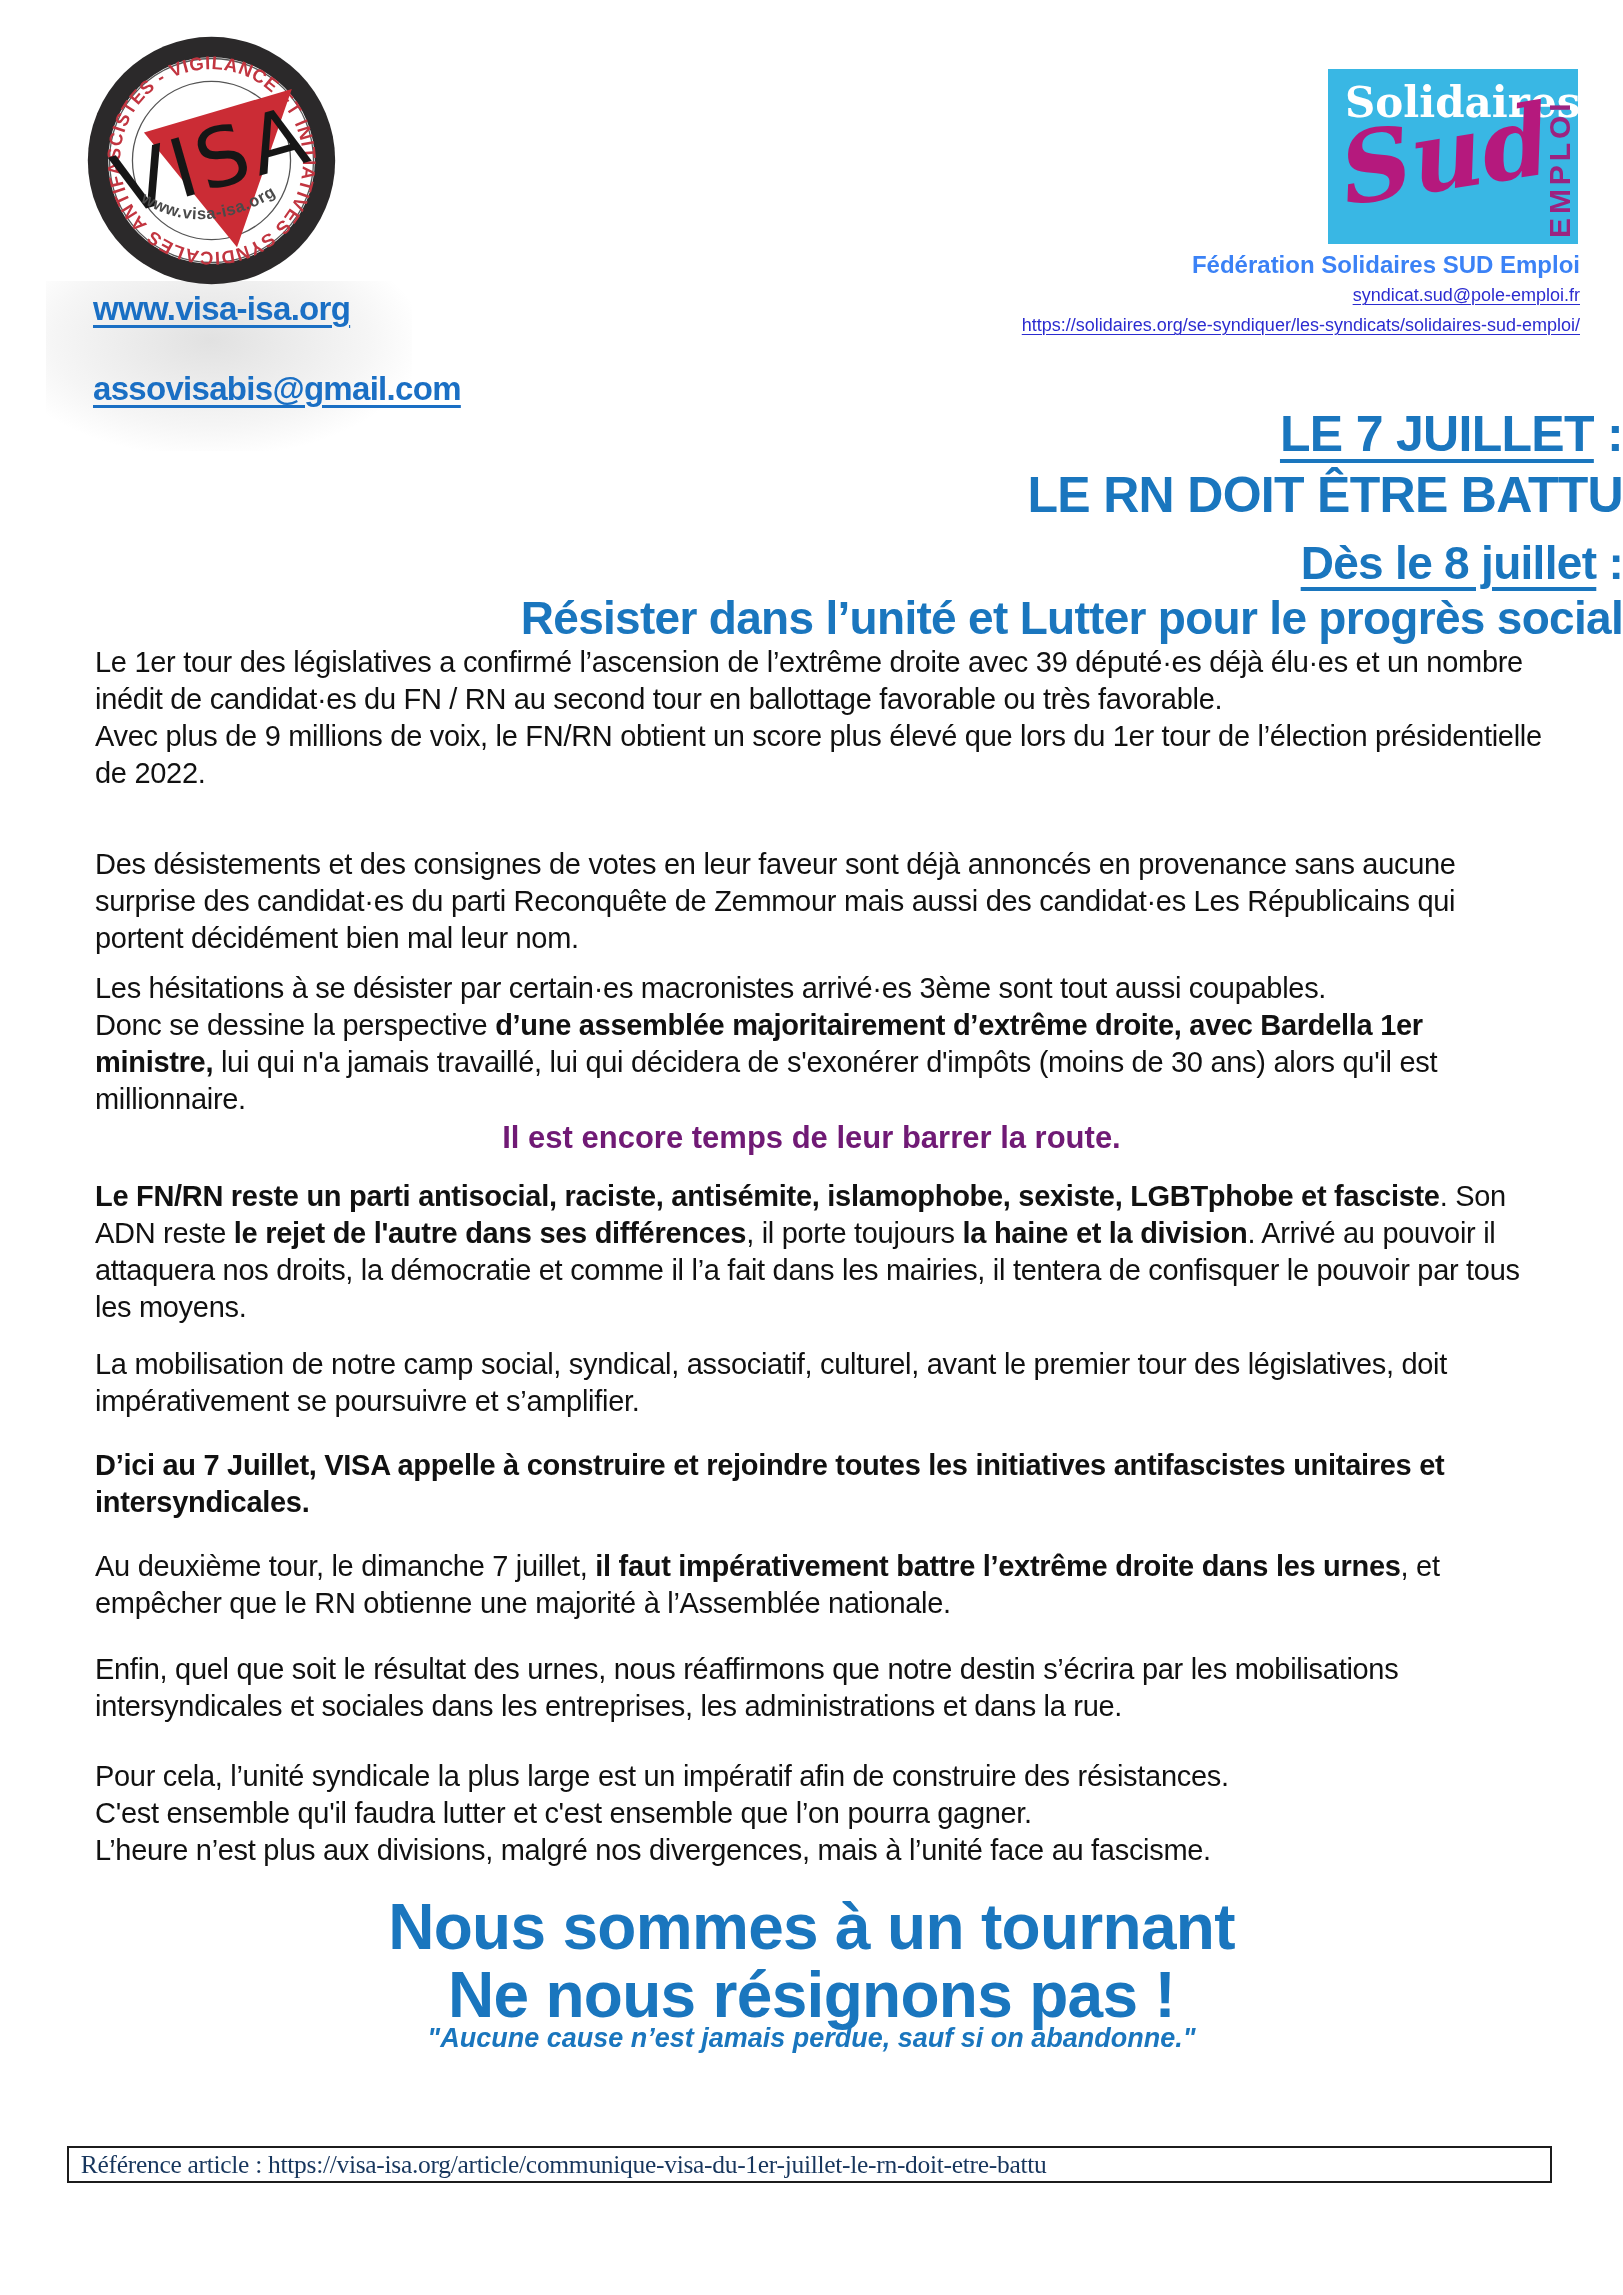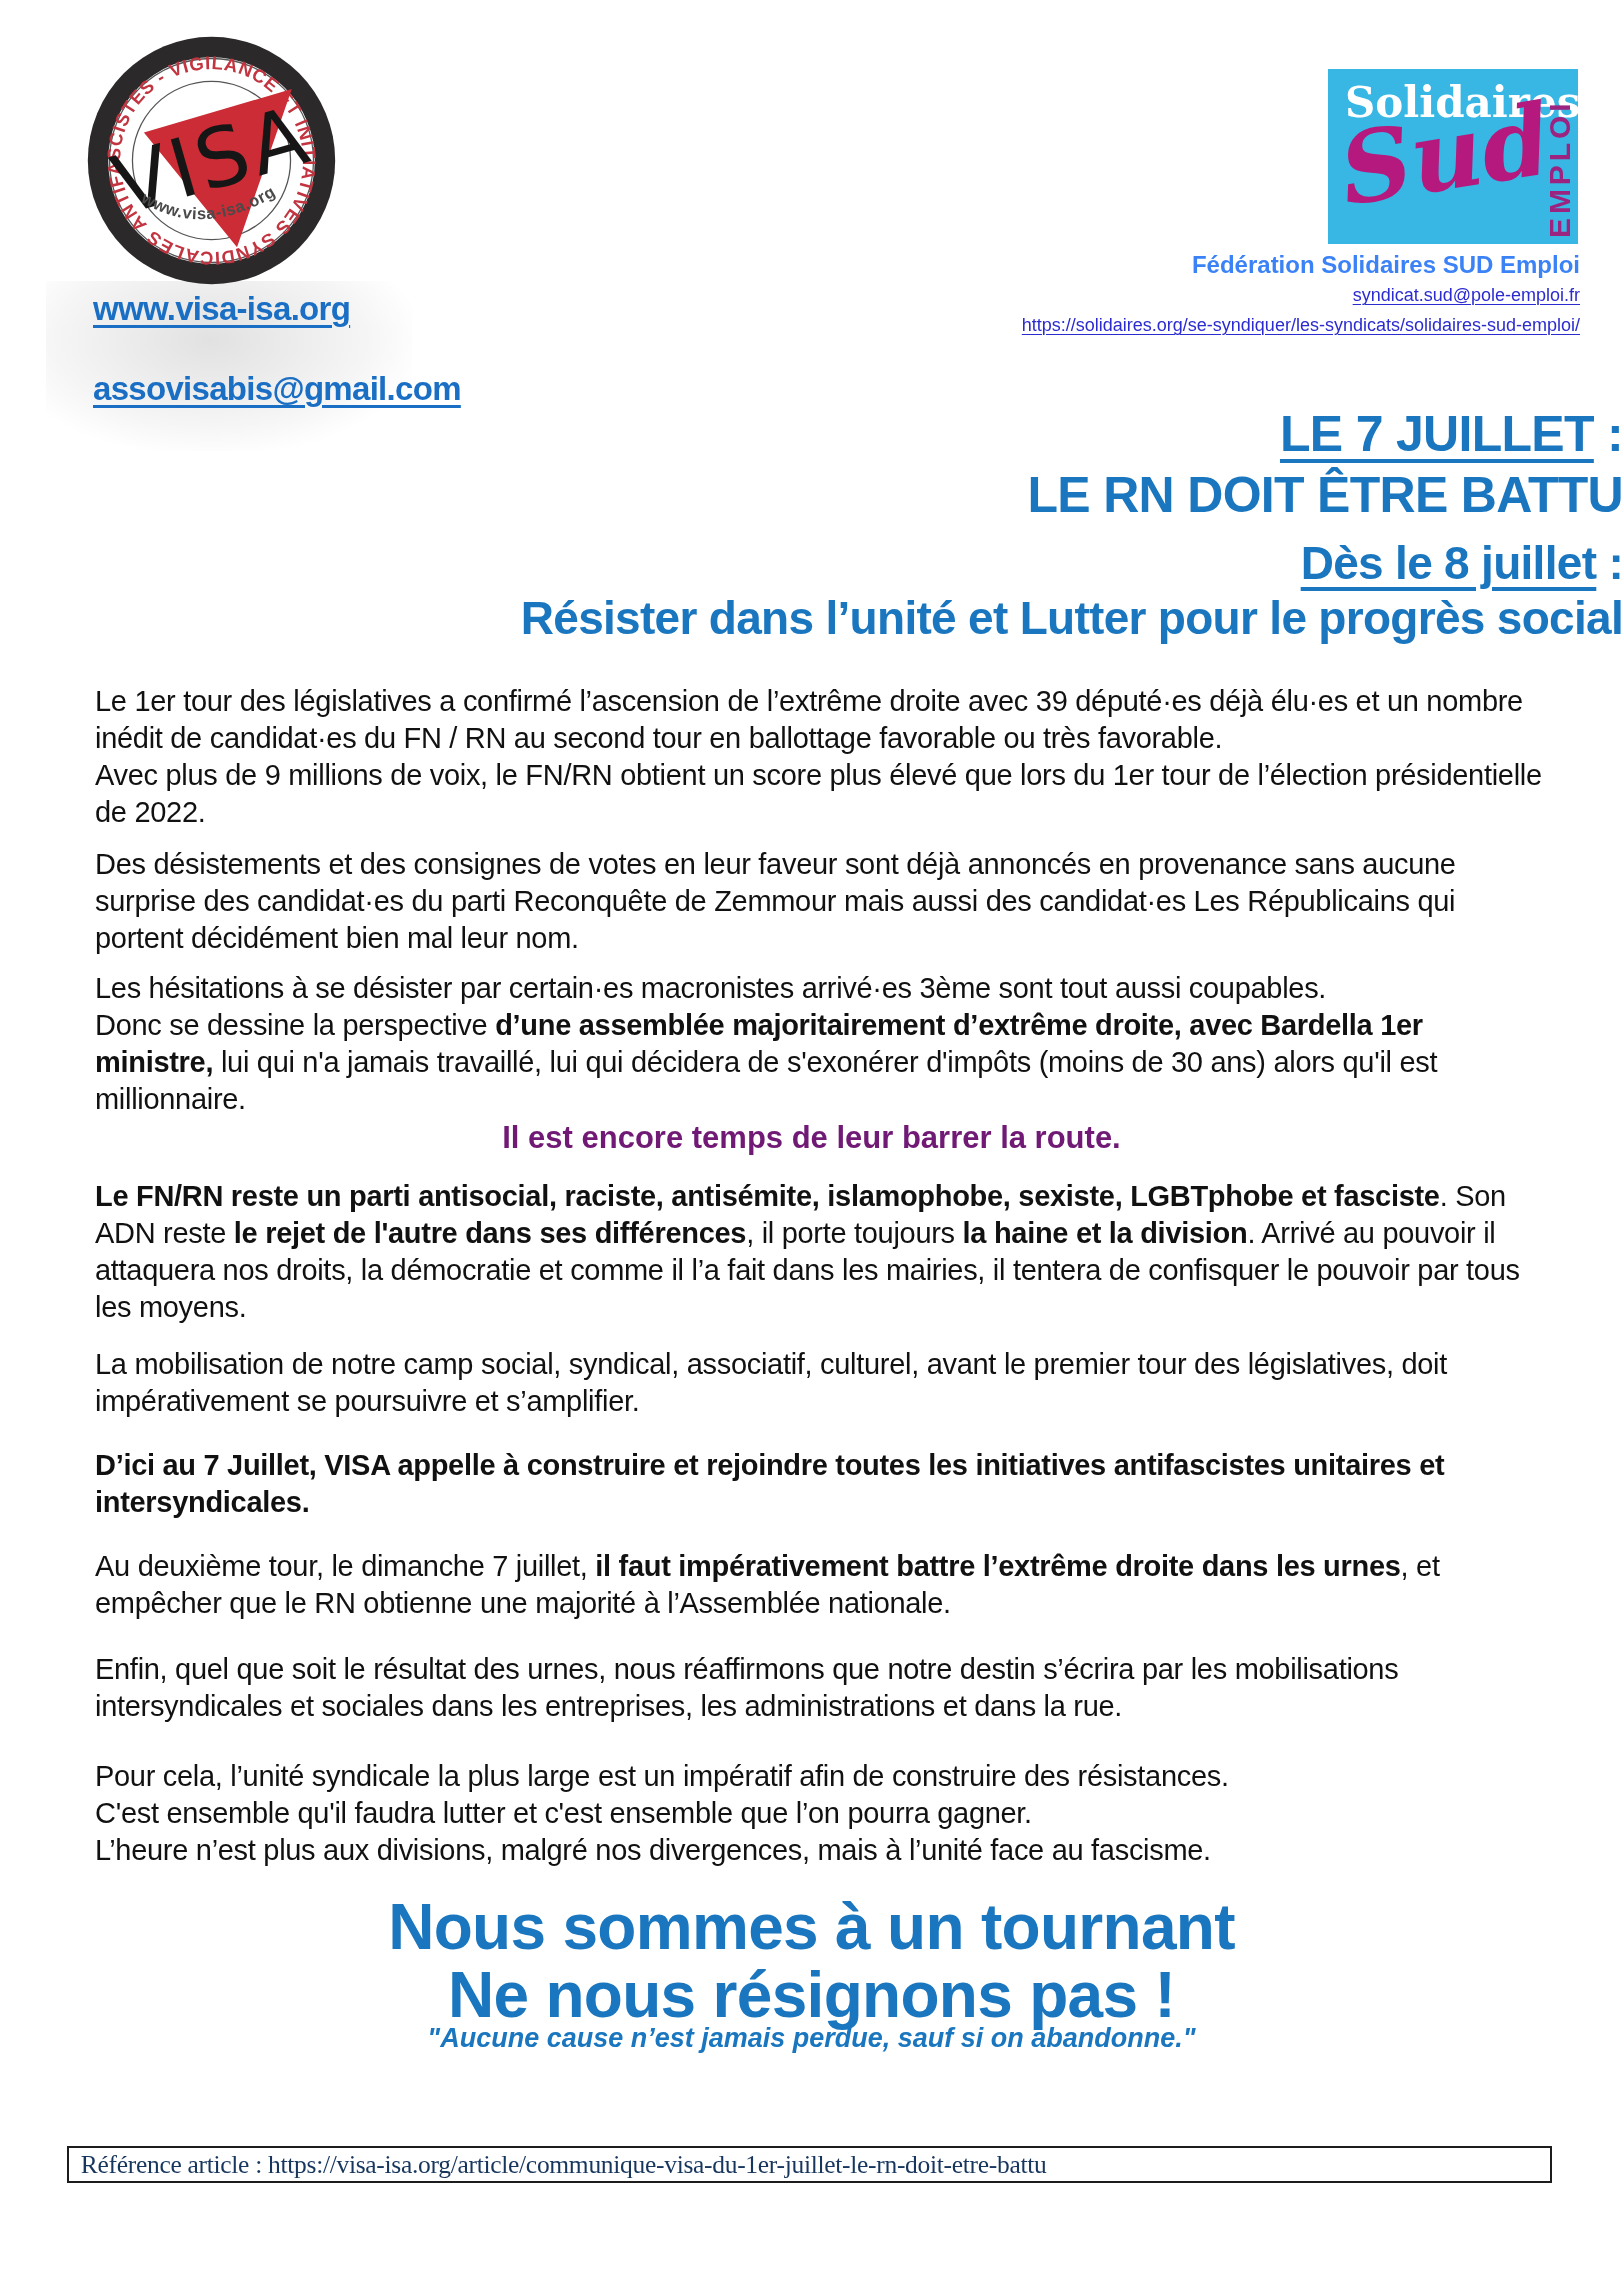--- a/index.html
+++ b/index.html
@@ -92,21 +92,21 @@
 
   <div class="ttl ttl-main">
     <div><span class="u">LE 7 JUILLET</span><span> :</span></div>
     <div>LE RN DOIT ÊTRE BATTU</div>
   </div>
   <div class="ttl ttl-sub">
     <div><span class="u">Dès le 8 juillet</span><span> :</span></div>
     <div>Résister dans l’unité et Lutter pour le progrès social</div>
   </div>
 
-  <div class="para" style="top:683px">Le 1er tour des législatives a confirmé l’ascension de l’extrême droite avec 39 député·es déjà élu·es et un nombre inédit de candidat·es du FN / RN au second tour en ballottage favorable ou très favorable.
+  <div class="para" style="top:644px">Le 1er tour des législatives a confirmé l’ascension de l’extrême droite avec 39 député·es déjà élu·es et un nombre inédit de candidat·es du FN / RN au second tour en ballottage favorable ou très favorable.
 Avec plus de 9 millions de voix, le FN/RN obtient un score plus élevé que lors du 1er tour de l’élection présidentielle de 2022.</div>
 
   <div class="para" style="top:846px">Des désistements et des consignes de votes en leur faveur sont déjà annoncés en provenance sans aucune surprise des candidat·es du parti Reconquête de Zemmour mais aussi des candidat·es Les Républicains qui portent décidément bien mal leur nom.</div>
 
   <div class="para" style="top:970px"><span>Les hésitations à se désister par certain·es macronistes arrivé·es 3ème sont tout aussi coupables.
 Donc se dessine la perspective </span><span class="b">d’une assemblée majoritairement d’extrême droite, avec Bardella 1er ministre,</span><span> lui qui n'a jamais travaillé, lui qui décidera de s'exonérer d'impôts (moins de 30 ans) alors qu'il est millionnaire.</span></div>
 
   <div class="center-blue" style="top:1120px">Il est encore temps de leur barrer la route.</div>
 
   <div class="para" style="top:1178px"><span class="b">Le FN/RN reste un parti antisocial, raciste, antisémite, islamophobe, sexiste, LGBTphobe et fasciste</span><span>. Son ADN reste </span><span class="b">le rejet de l'autre dans ses différences</span><span>, il porte toujours </span><span class="b">la haine et la division</span><span>. Arrivé au pouvoir il attaquera nos droits, la démocratie et comme il l’a fait dans les mairies, il tentera de confisquer le pouvoir par tous les moyens.</span></div>

